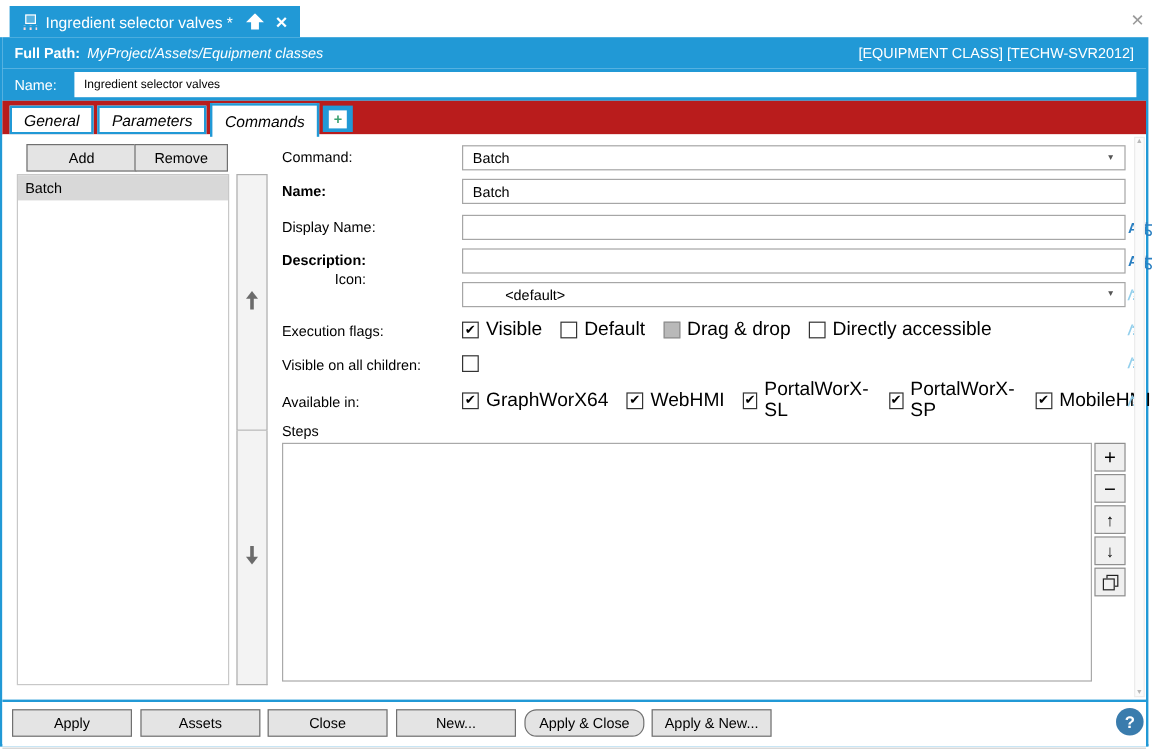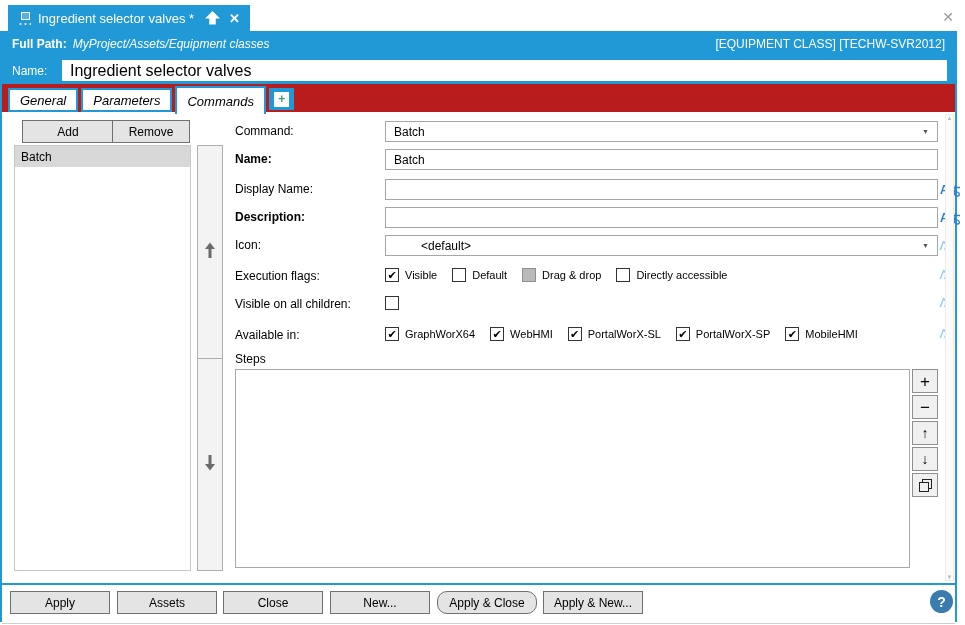--- a/index.html
+++ b/index.html
@@ -37,21 +37,21 @@
   }
   .shadow-line{position:absolute;left:2px;top:623px;width:953px;height:1px;background:#cfcfcf;}
   
   .path-row{height:26px;background:var(--blue);color:#fff;display:flex;align-items:center;padding:0 10px;}
   .fp-label{font-weight:bold;margin-right:6px;}
   .fp-value{font-style:italic;}
   .fp-context{margin-left:auto;}
   .name-row{height:27px;background:var(--blue);color:#fff;display:flex;align-items:center;padding:0 8px 0 10px;}
   .name-row .nr-label{width:50px;}
   .name-input{flex:1;height:21px;border:none;background:#fff;font-family:"Liberation Sans",sans-serif;
-    font-size:16px;padding:0 8px;color:#000;outline:none;}
+    font-size:10px;padding:0 8px;color:#000;outline:none;}
   
   .tabstrip{height:28px;background:#b91c1c;position:relative;display:flex;align-items:flex-start;padding-left:6px;font-style:italic;}
   .tab{box-sizing:border-box;background:#fff;border:2px solid var(--blue);height:24px;margin-top:4px;
     margin-right:3px;padding:0 10px;display:flex;align-items:center;font-size:13px;cursor:pointer;}
   .tab.active{height:28px;margin-top:2px;border-bottom:none;padding-top:0;z-index:2;}
   .tab-add{box-sizing:border-box;background:var(--blue);width:25px;height:22px;margin-top:4px;
     display:flex;align-items:center;justify-content:center;cursor:pointer;}
   .tab-add .plus-box{width:15px;height:15px;background:#fff;color:#3aa06e;display:flex;align-items:center;
     justify-content:center;font-size:12px;font-weight:bold;line-height:1;}
   
@@ -77,21 +77,21 @@
     border:1px solid #a6a6a6;background:#fff;font-size:12px;display:flex;align-items:center;padding:0 8px;}
   .combo{cursor:pointer;}
   .combo .arrow{margin-left:auto;color:#555;font-size:7px;}
   .text-input{font-family:"Liberation Sans",sans-serif;font-size:12px;color:#000;outline:none;padding:0 8px;}
   .indent{padding-left:35px;}
   .side-ico{position:absolute;left:938px;width:26px;height:20px;display:flex;align-items:center;
     gap:1px;font-size:12px;cursor:pointer;}
   .loc-ico{color:#2a7fc1;font-weight:bold;}
   .expr-ico{color:#92cfec;font-style:italic;font-weight:bold;letter-spacing:-1px;}
   .cbrow{position:absolute;left:383px;display:flex;gap:15px;align-items:center;height:16px;}
-  .cb{display:inline-flex;align-items:center;gap:6px;font-size:11px;cursor:pointer;}
+  .cb{display:inline-flex;align-items:center;gap:6px;font-size:16px;cursor:pointer;}
   .cb .box{width:14px;height:14px;border:1px solid #333;background:#fff;box-sizing:border-box;
     display:flex;align-items:center;justify-content:center;}
   .cb[data-state="checked"] .box::after{content:"✔";font-size:11px;line-height:1;color:#000;}
   .cb[data-state="disabled"] .box{background:#b9b9b9;border-color:#8f8f8f;}
   .steps-box{position:absolute;left:233px;top:257px;width:675px;height:199px;
     border:1px solid #a9a9a9;background:#fff;box-sizing:border-box;}
   .steps-btn{position:absolute;left:910px;width:26px;height:24px;background:#f0f0f0;
     border:1px solid #8f8f8f;box-sizing:border-box;display:flex;align-items:center;justify-content:center;
     font-size:17px;font-weight:400;cursor:pointer;line-height:1;}
   .steps-btn.small-glyph{font-size:14px;}
@@ -203,21 +203,21 @@
 
     <span class="flabel" style="top:98px;font-weight:bold;">Description:</span>
     <input class="field text-input" style="top: 95px;" type="text" value="">
     <span class="side-ico" style="top:96px;">
       <span class="loc-ico">A</span>
       <svg width="11" height="13" viewBox="0 0 11 13">
           <path d="M1 3.5 H10 M5.5 1 C5.5 5 2 12 7.5 12 C11 12 9.5 6 3.5 8.5" stroke="#2a7fc1" stroke-width="1.3" fill="none"></path>
         </svg>
     </span>
 
-    <span class="flabel" style="top:126px;">Icon:</span>
+    <span class="flabel" style="top:114px;margin-left:44px;">Icon:</span>
     <div class="field combo indent" style="top:123px;">
       <span>&lt;default&gt;</span>
       <span class="arrow">▼</span>
     </div>
     <span class="side-ico expr-ico" style="top:124px;">/?</span>
 
     <span class="flabel" style="top:157px;">Execution flags:</span>
     <div class="cbrow" style="top:155px;">
       <label class="cb" data-state="checked">
         <span class="box"></span>

